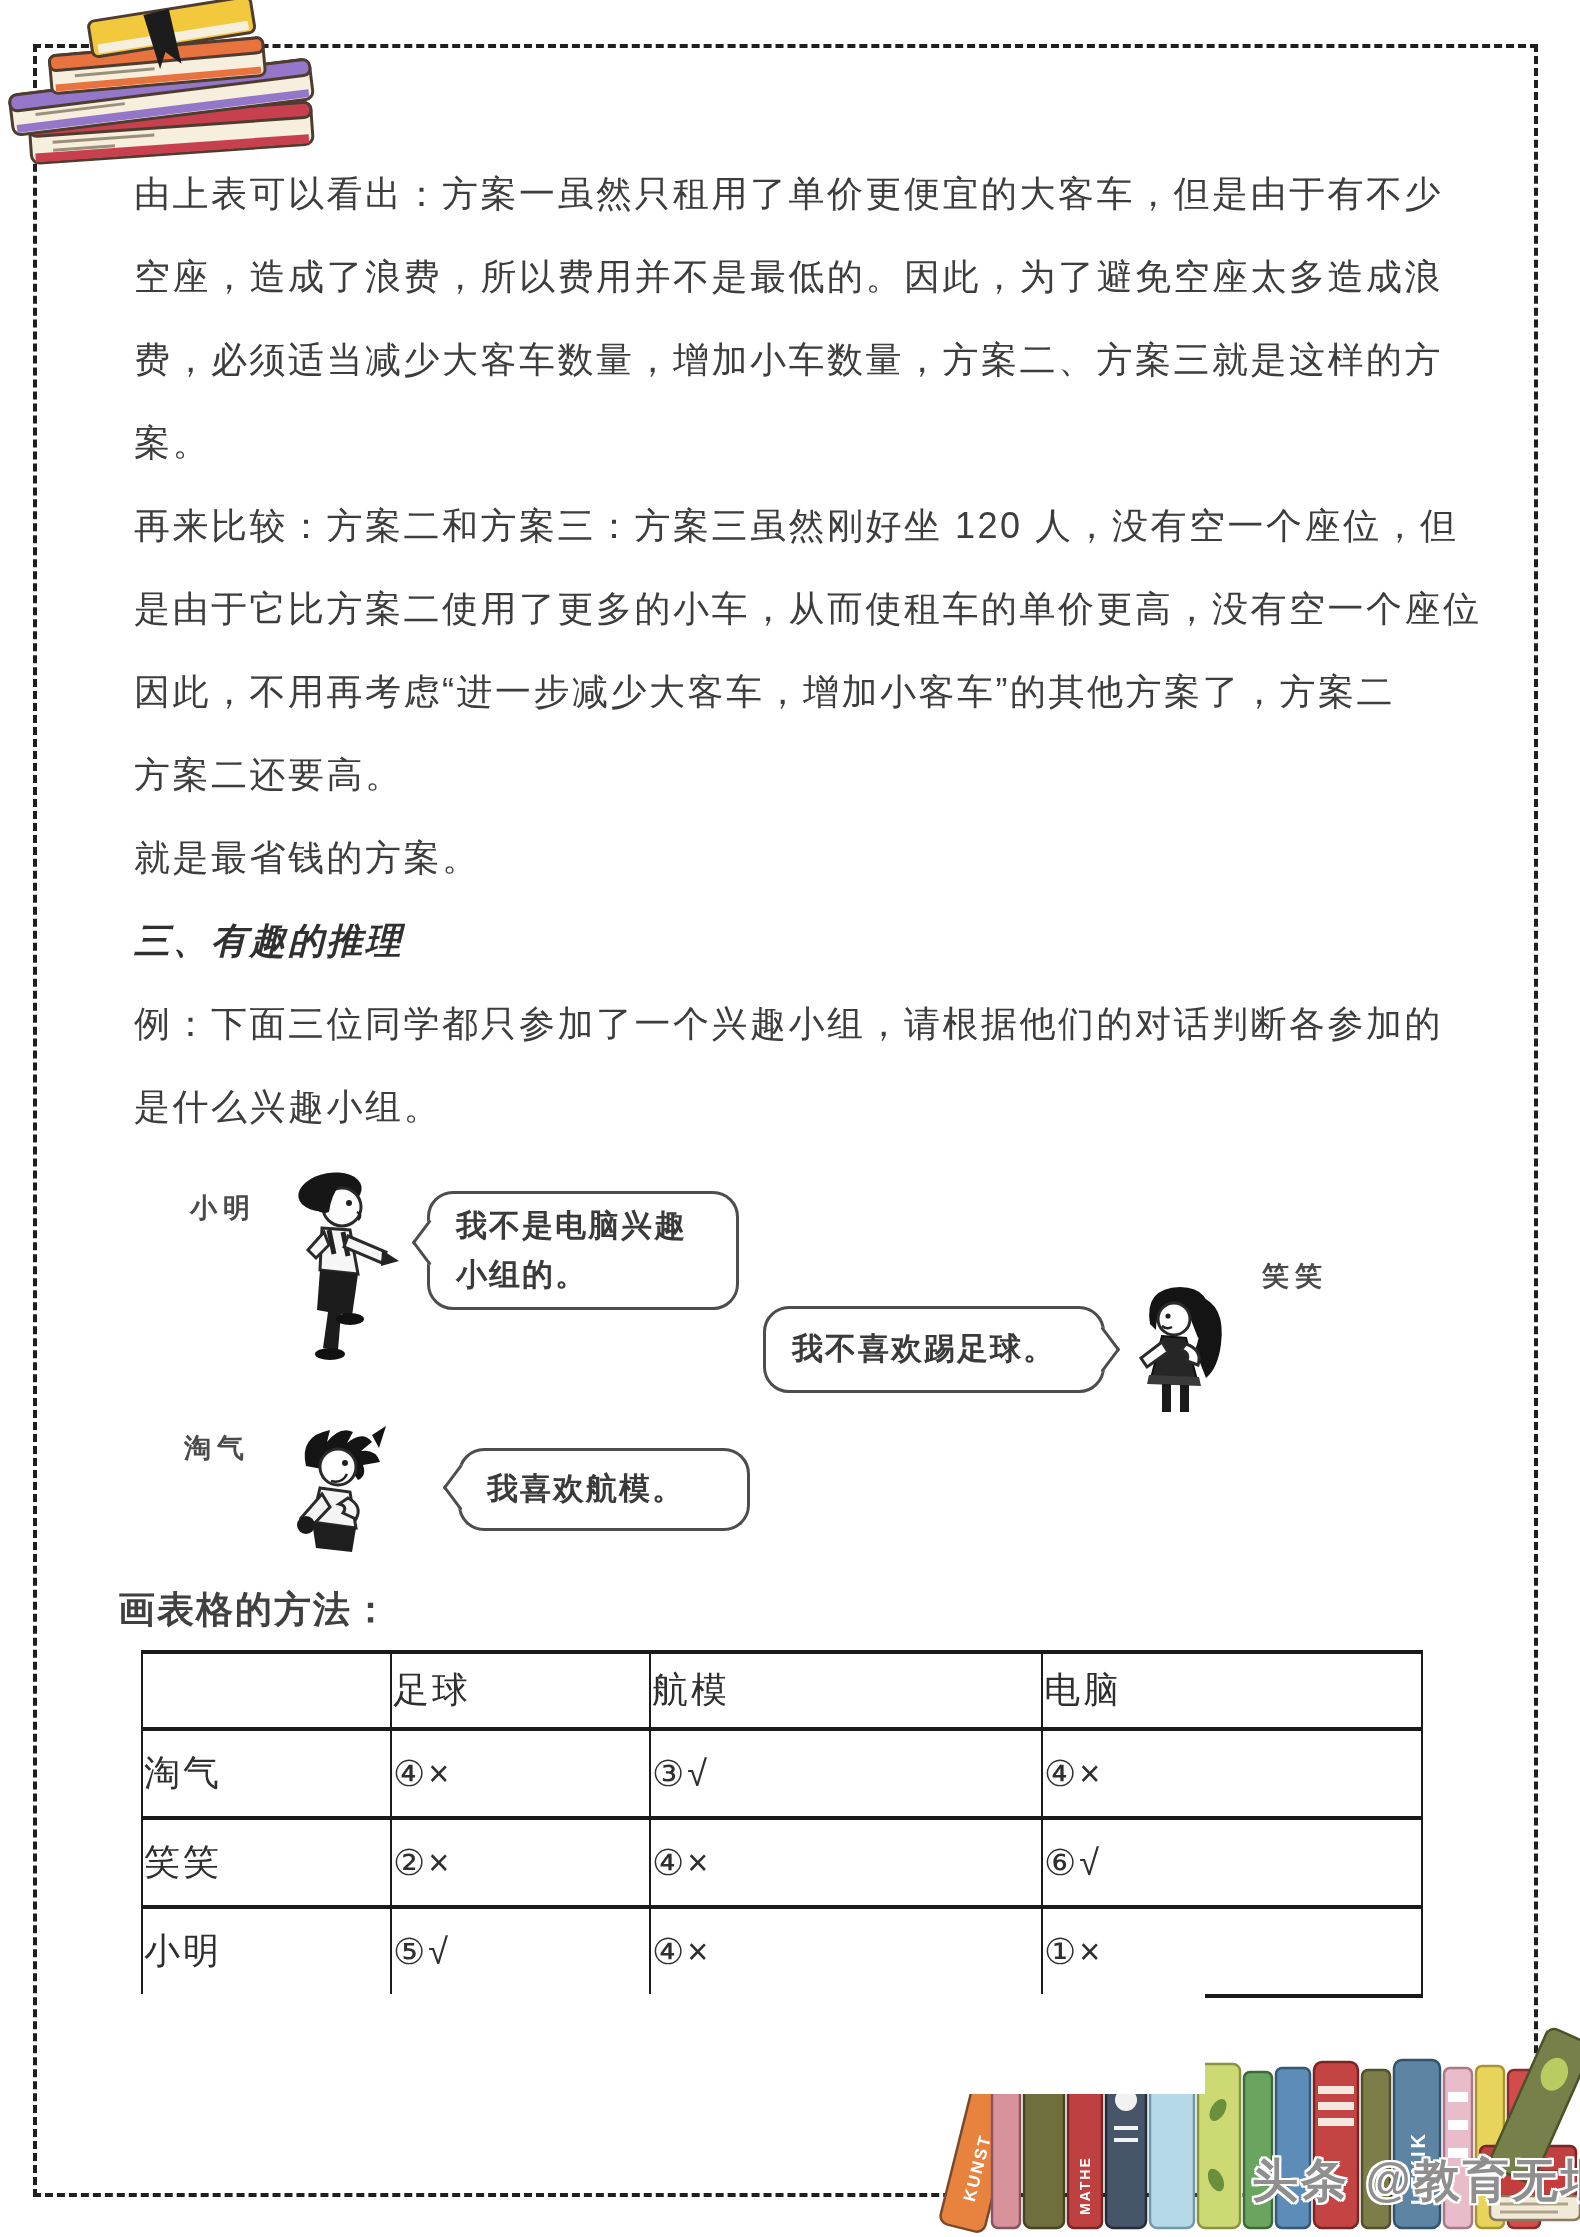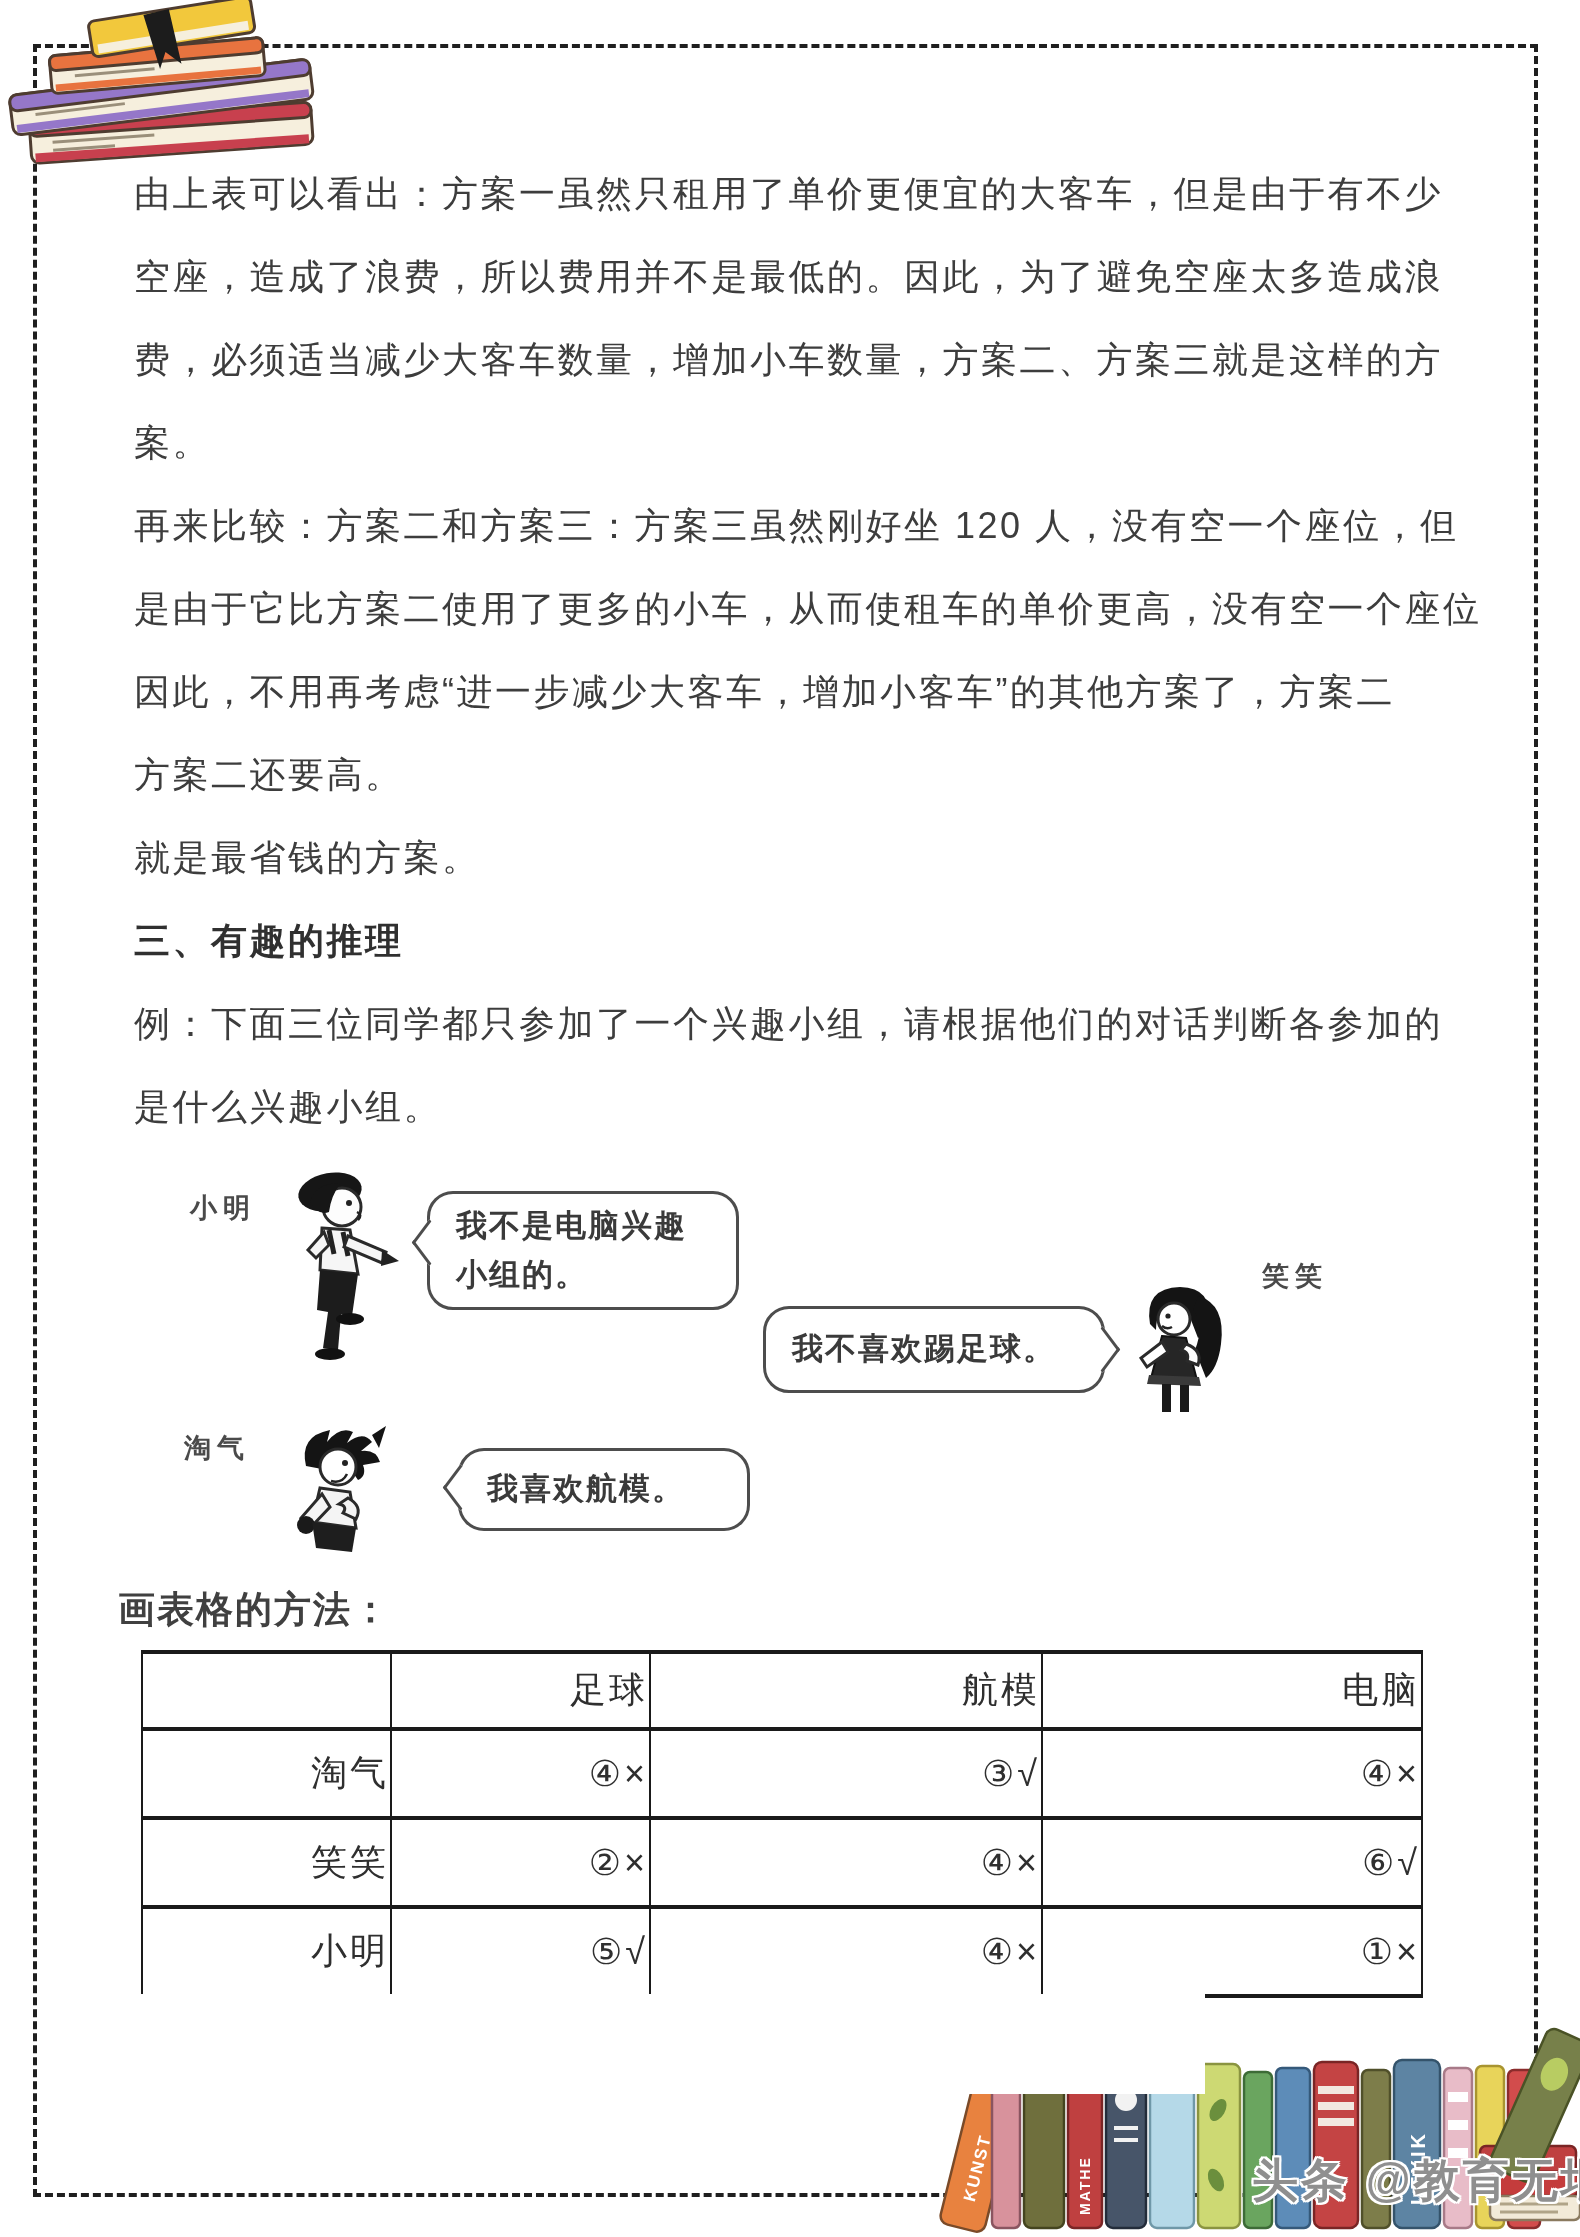--- a/index.html
+++ b/index.html
@@ -4,38 +4,38 @@
 <style>
   html,body{margin:0;padding:0;background:#e8e8e8;}
   #page{position:relative;width:1580px;height:2237px;background:#ffffff;overflow:hidden;
         font-family:"Liberation Sans","DejaVu Sans",sans-serif;color:#3d3d3d;}
   
   .page-border{position:absolute;left:33px;top:44px;width:1497px;height:2145px;
                border:4px dashed #1f1f1f;z-index:1;}
   
   .bodytext{position:absolute;left:134px;top:152px;width:1360px;z-index:2;}
   .bline{height:83px;line-height:83px;font-size:36px;letter-spacing:2.5px;white-space:nowrap;color:#3d3d3d;}
-  .bline.bold{font-weight:bold;color:#303030;}
+  .bline.bold{font-weight:bold;color:#303030;font-style:italic;}
   
   .comic{position:absolute;left:0;top:0;width:1580px;height:2237px;z-index:2;pointer-events:none;}
   .speaker-label{position:absolute;font-size:27px;letter-spacing:6px;color:#4a4a4a;font-weight:bold;}
   .figure{position:absolute;}
   .bubble{position:absolute;background:#fff;border:3px solid #4d4d4d;border-radius:26px;
           display:flex;align-items:center;box-sizing:border-box;}
   .bubble .btxt{font-size:31px;font-weight:bold;color:#3a3a3a;line-height:1.55;letter-spacing:2px;padding:0 26px;}
   .tail{position:absolute;width:26px;height:26px;background:#fff;}
   .tail-left{left:-15px;border-left:3px solid #4d4d4d;border-bottom:3px solid #4d4d4d;transform:rotate(45deg) skew(8deg,8deg);}
   .tail-right{right:-15px;border-top:3px solid #4d4d4d;border-right:3px solid #4d4d4d;transform:rotate(45deg) skew(8deg,8deg);}
   
   .table-heading{position:absolute;left:118px;top:1585px;font-size:37px;font-weight:bold;color:#404040;letter-spacing:2px;z-index:2;}
   
   table.grid{position:absolute;left:141px;top:1650px;border-collapse:collapse;table-layout:fixed;z-index:2;background:#fff;}
   table.grid td{border-top:4px solid #1a1a1a;border-bottom:4px solid #1a1a1a;
                 border-left:2px solid #1a1a1a;border-right:2px solid #1a1a1a;
-                text-align:right;vertical-align:middle;font-size:36px;letter-spacing:3px;color:#2f2f2f;}
+                text-align:left;vertical-align:middle;font-size:36px;letter-spacing:3px;color:#2f2f2f;}
   table.grid tr.hdr td{height:71px;}
   table.grid tr.row td{height:83px;}
   
   .answer-mask{position:absolute;left:105px;top:1994px;width:1100px;height:100px;background:#fff;z-index:4;}
   .answer{position:absolute;left:118px;top:2008px;font-size:36px;letter-spacing:2.5px;color:#3d3d3d;white-space:nowrap;z-index:5;}
   
   .books-top{position:absolute;left:4px;top:0;z-index:3;}
   .books-bottom{position:absolute;left:928px;top:2000px;z-index:3;}
   .watermark{position:absolute;left:1252px;top:2150px;z-index:6;font-size:46px;font-weight:bold;color:#8f8f8f;
              letter-spacing:3px;white-space:nowrap;

